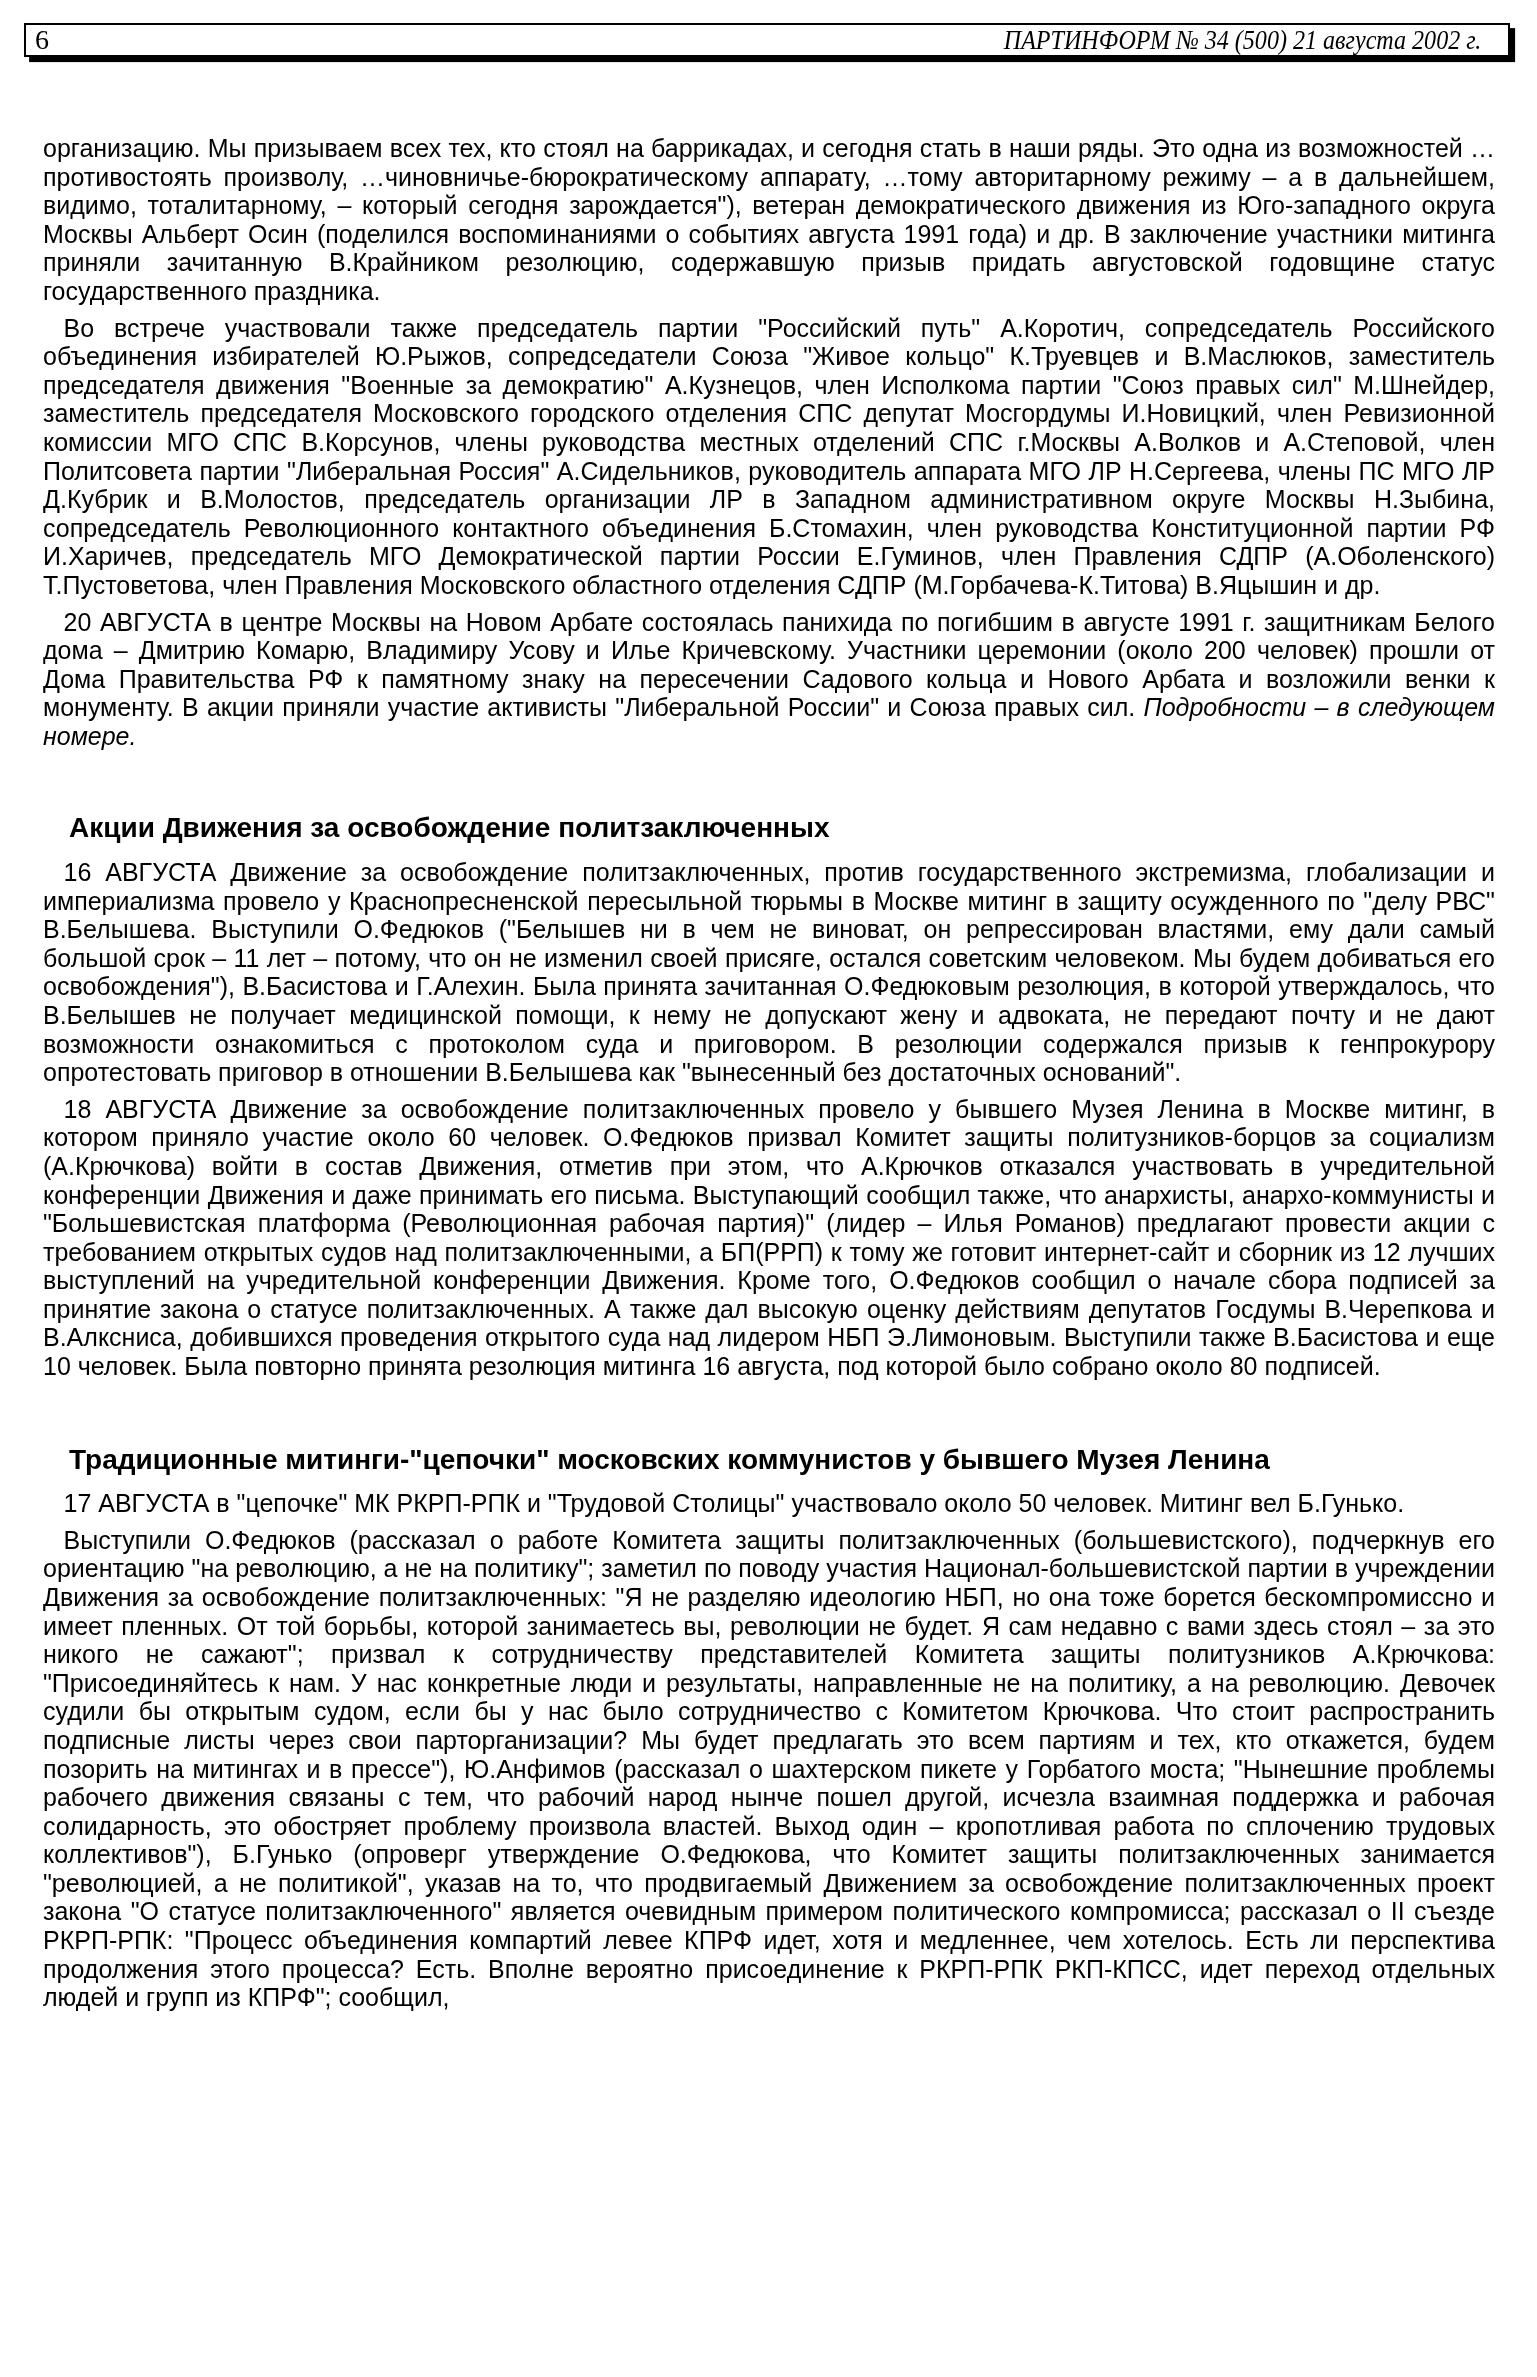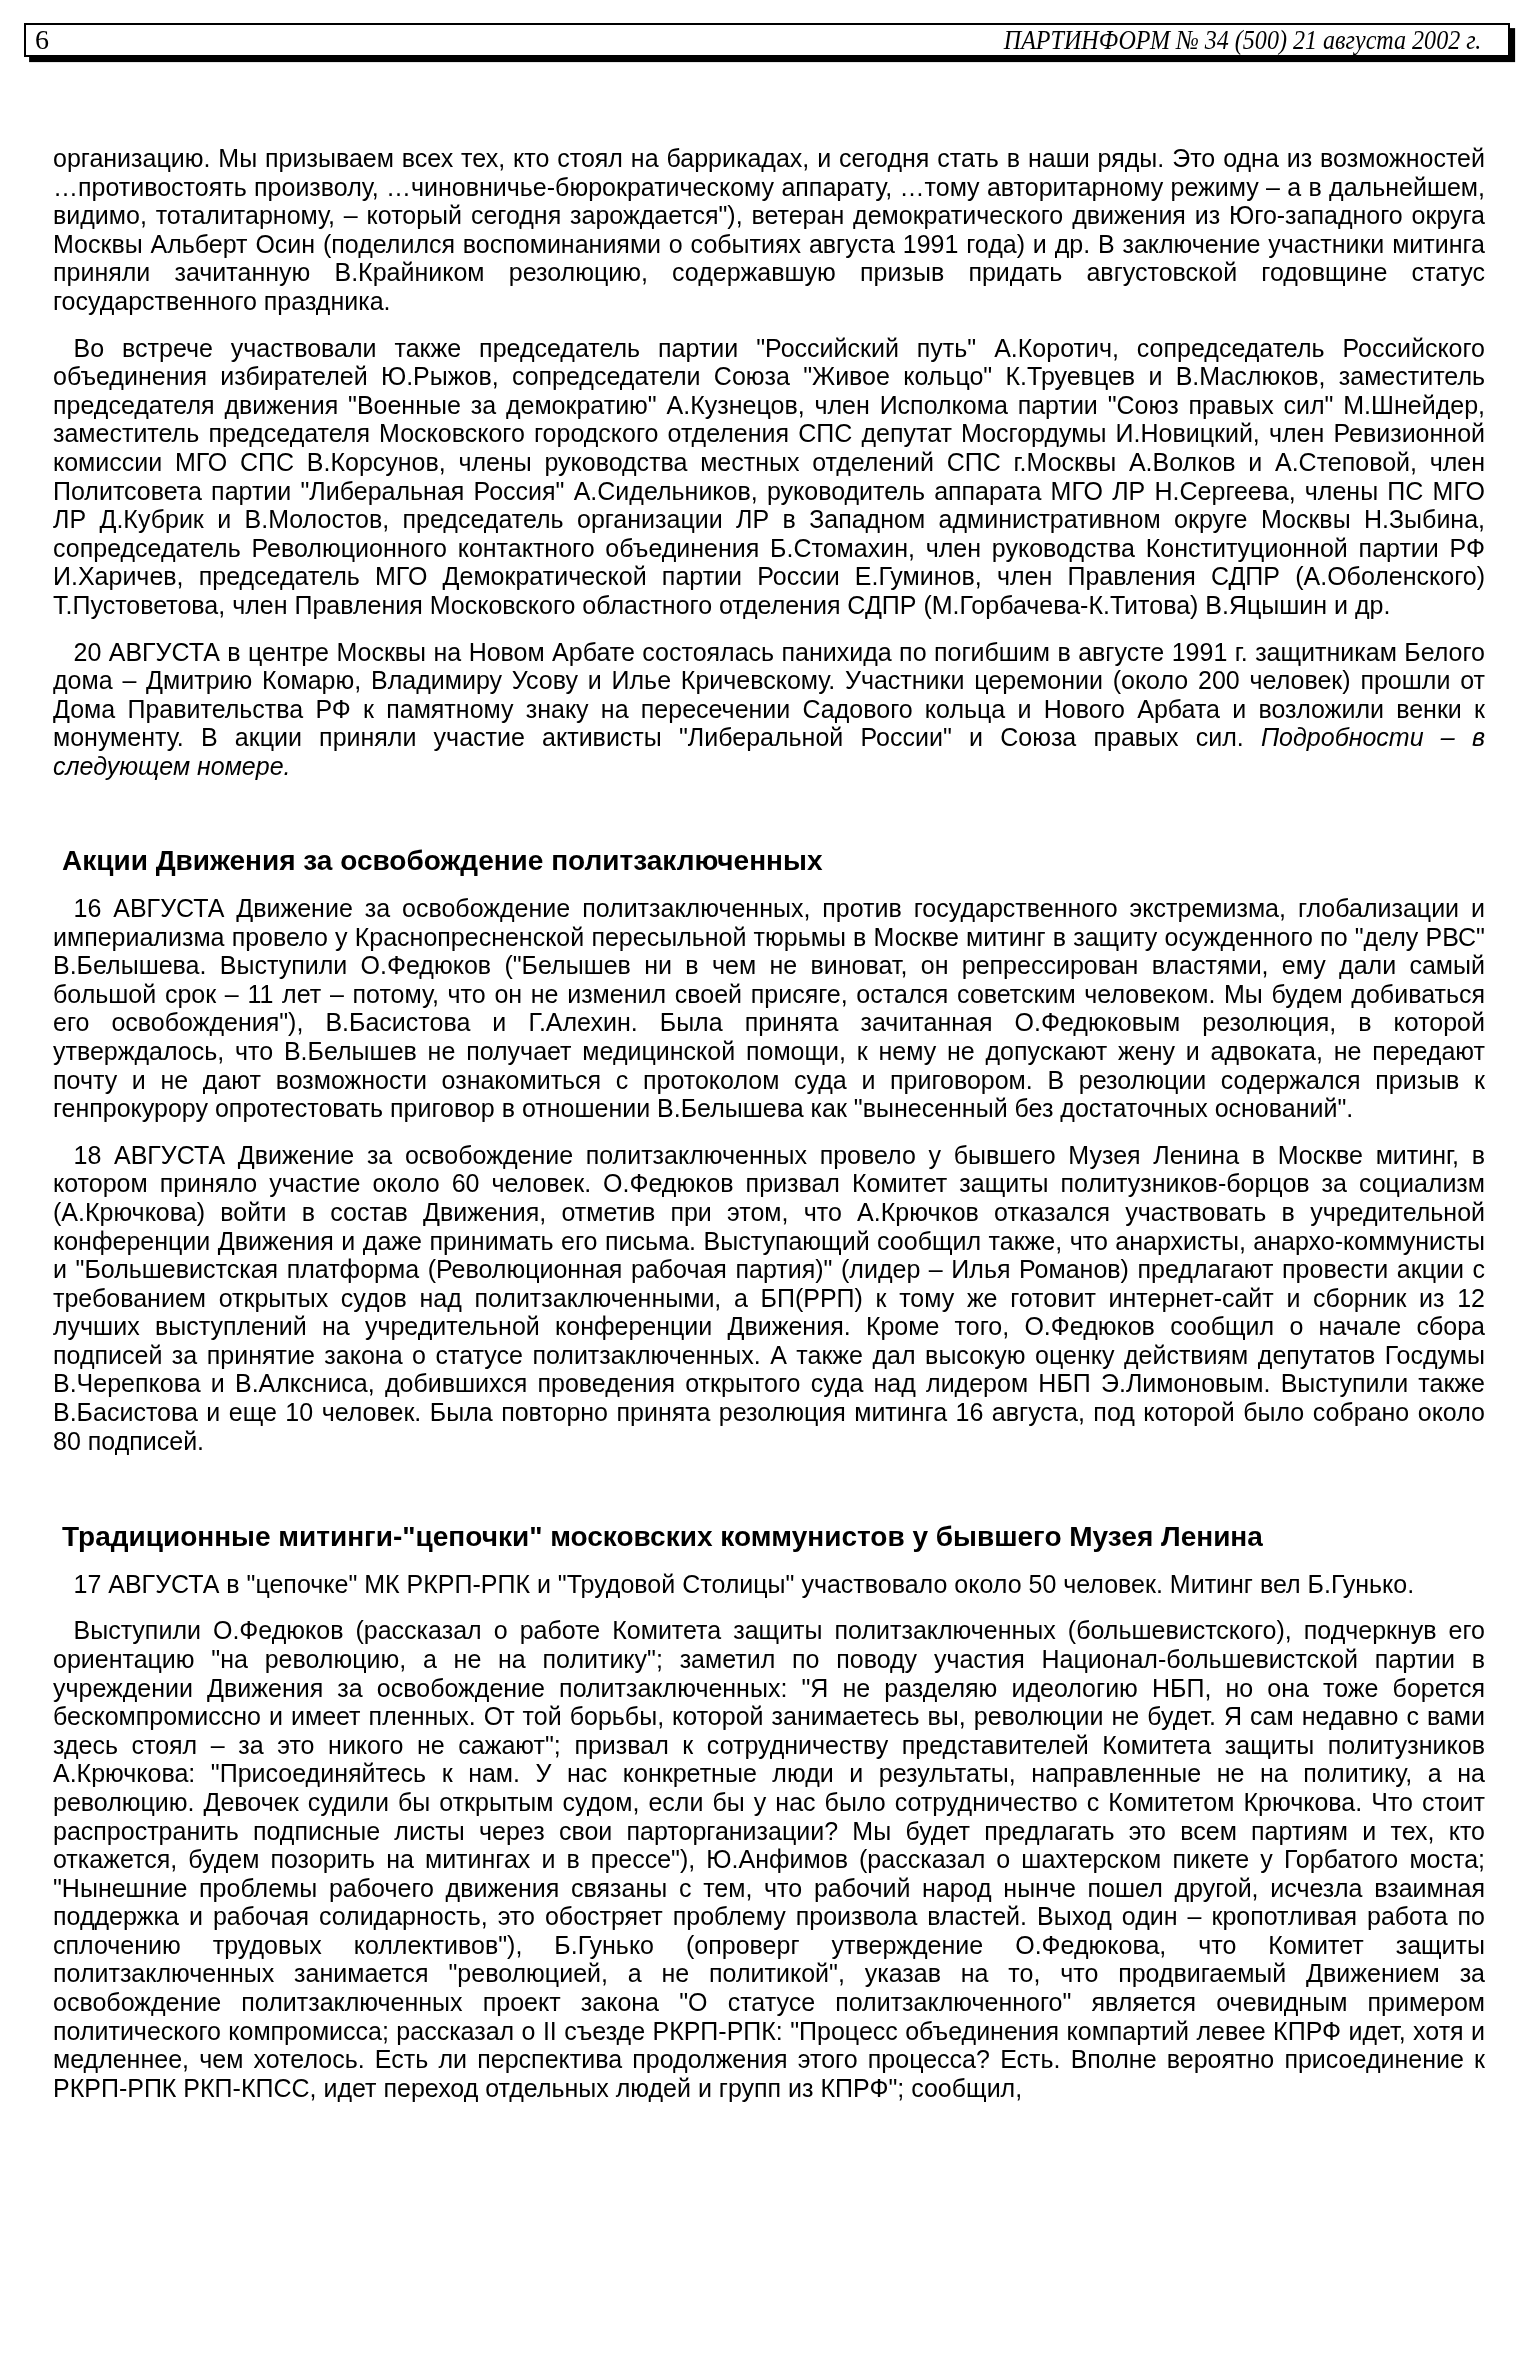--- a/index.html
+++ b/index.html
@@ -23,24 +23,24 @@
     font-style: italic; font-size: 28px; line-height: 35px;
     transform: scaleX(0.86); transform-origin: right center;
     white-space: nowrap;
   }
   .article {
     position: absolute; left: 35px; top: 126px; width: 1468px;
     font-family: "Liberation Sans", "DejaVu Sans", sans-serif;
     font-size: 25px; line-height: 28.6px;
     text-align: justify;
   }
-  .article p { margin: 18px; text-indent: 20.5px; }
+  .article p { margin: 8px; text-indent: 20.5px; }
   .article p.noindent { text-indent: 0; }
   .article h2 {
-    margin: 8px; padding-left: 19px;
+    margin: 15px; padding-left: 19px;
     font-family: "Liberation Sans", "DejaVu Sans", sans-serif;
     font-weight: bold; font-size: 28px; line-height: 29.5px;
     text-align: left;
   }
   .gap-1 { height: 40px; }
   .gap-2 { height: 41px; }
   em { }
 </style>
 </head>
 <body>

